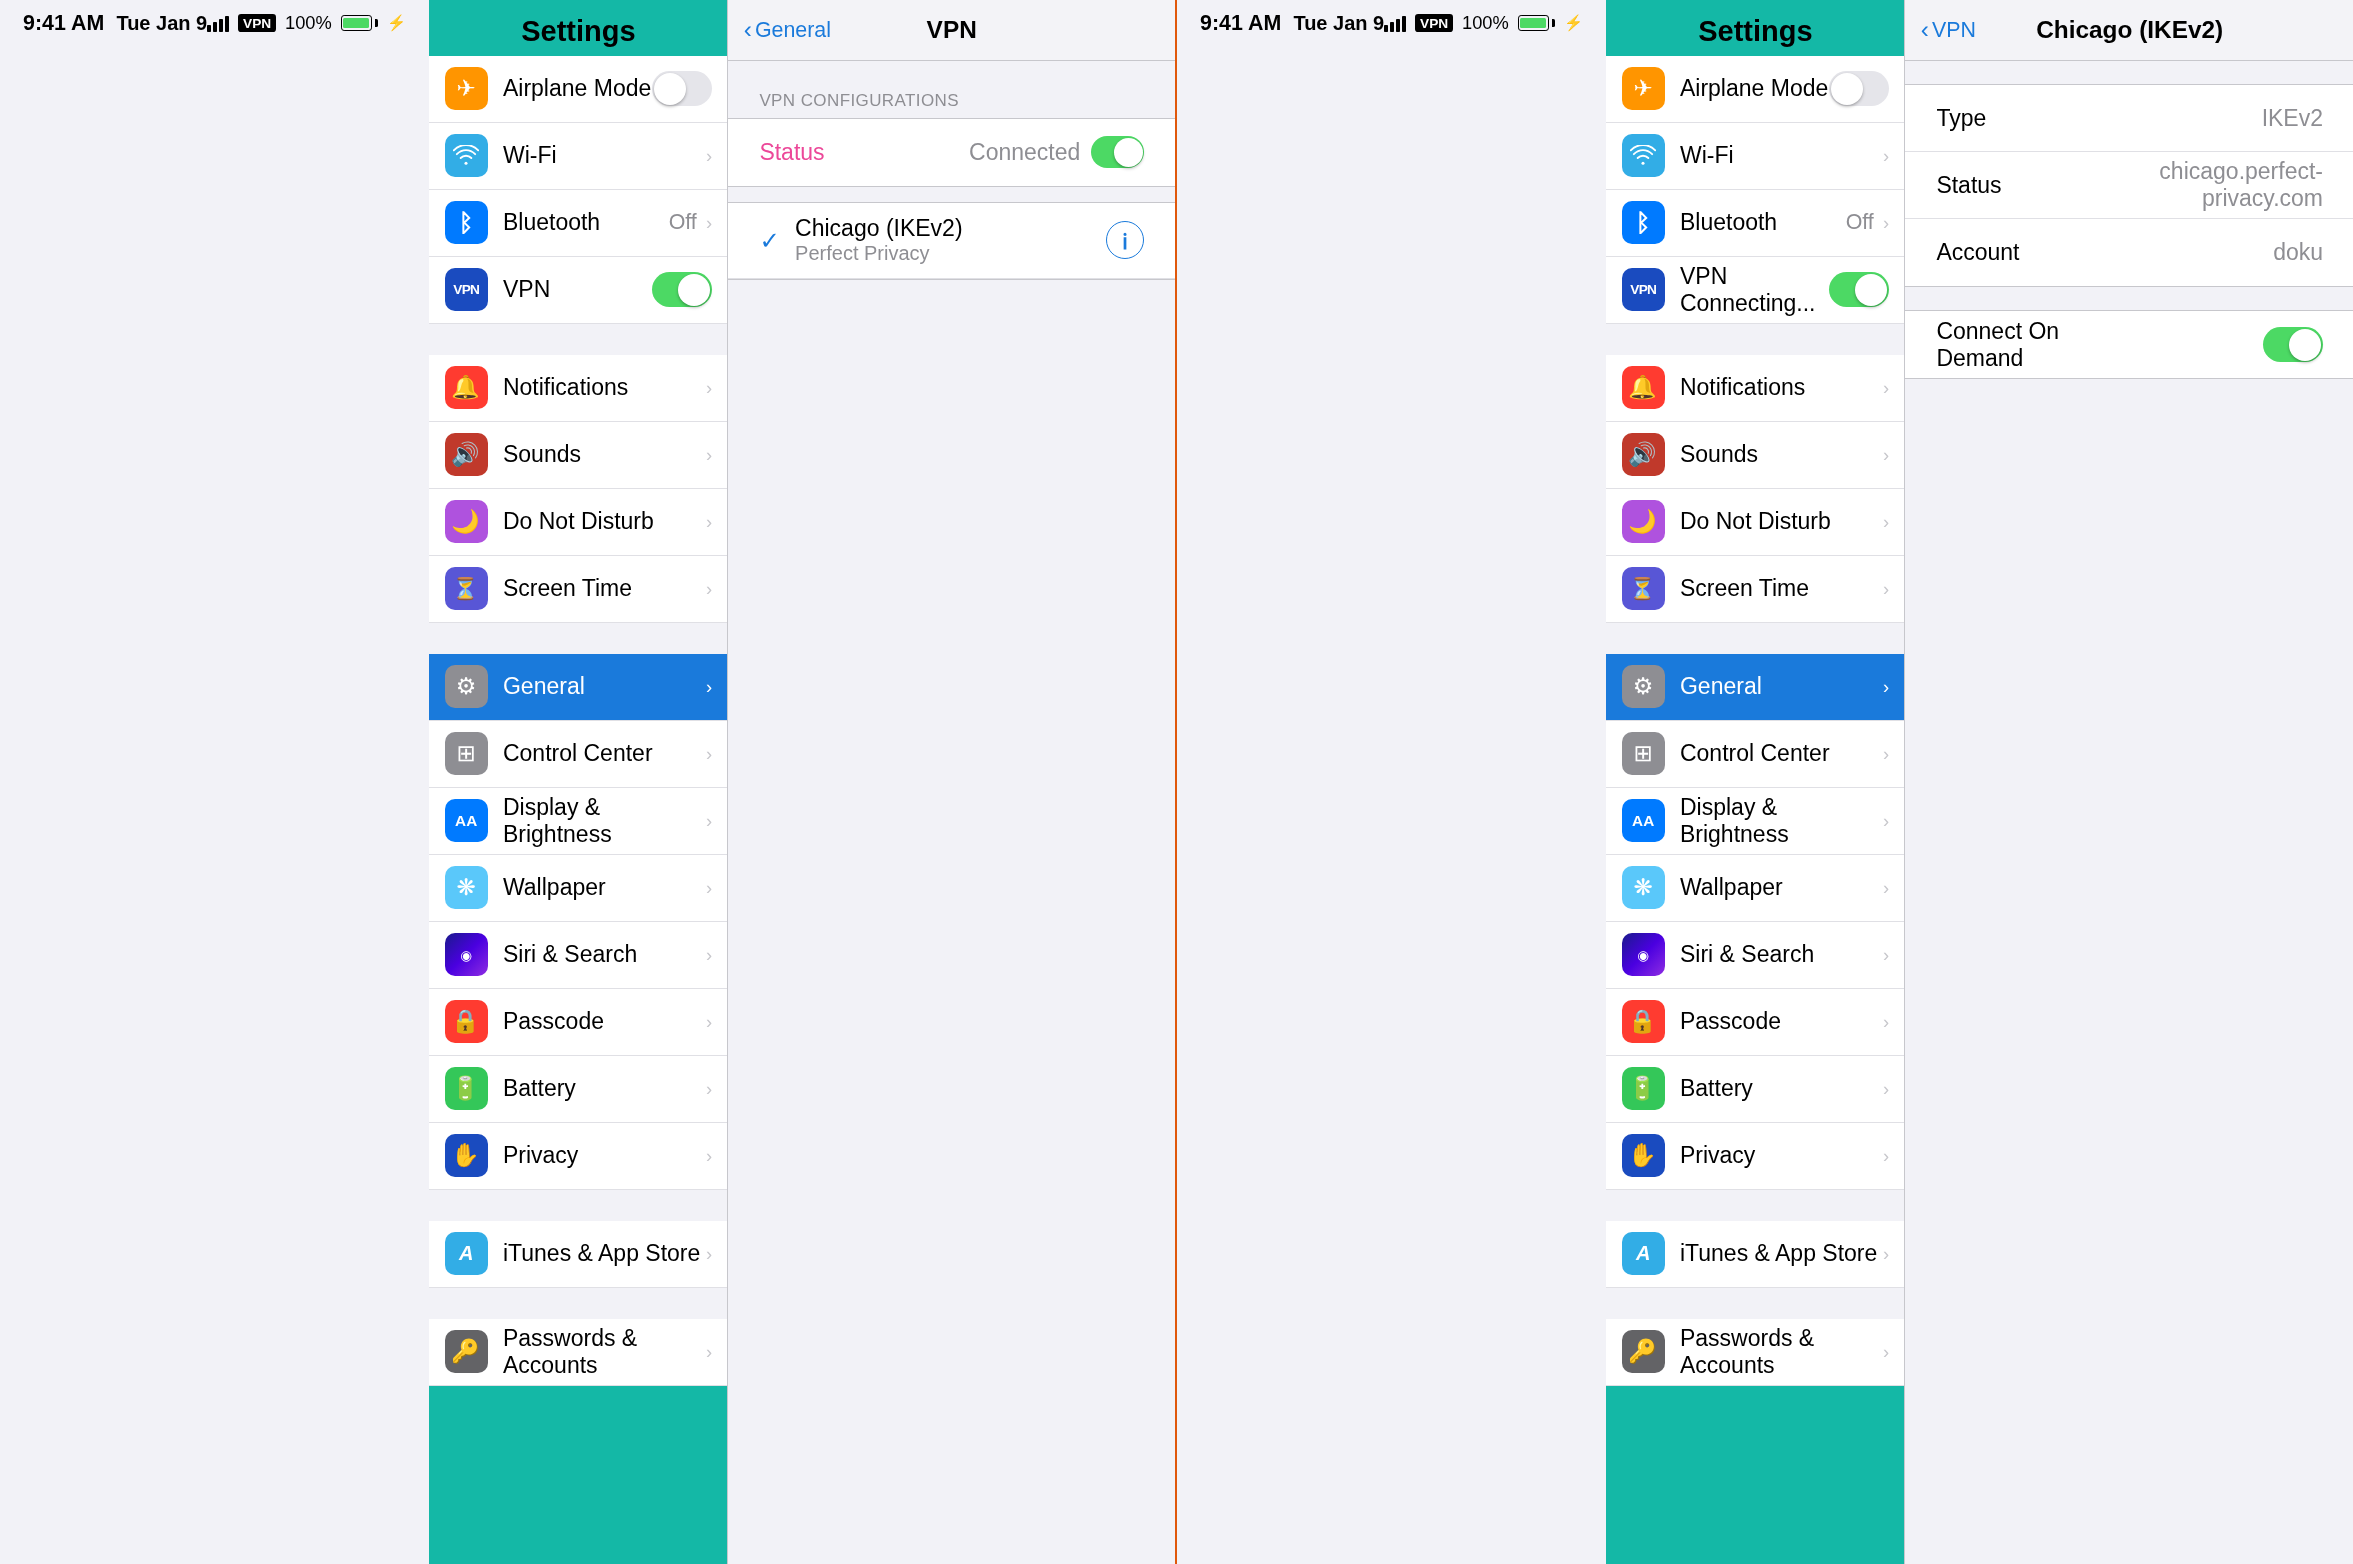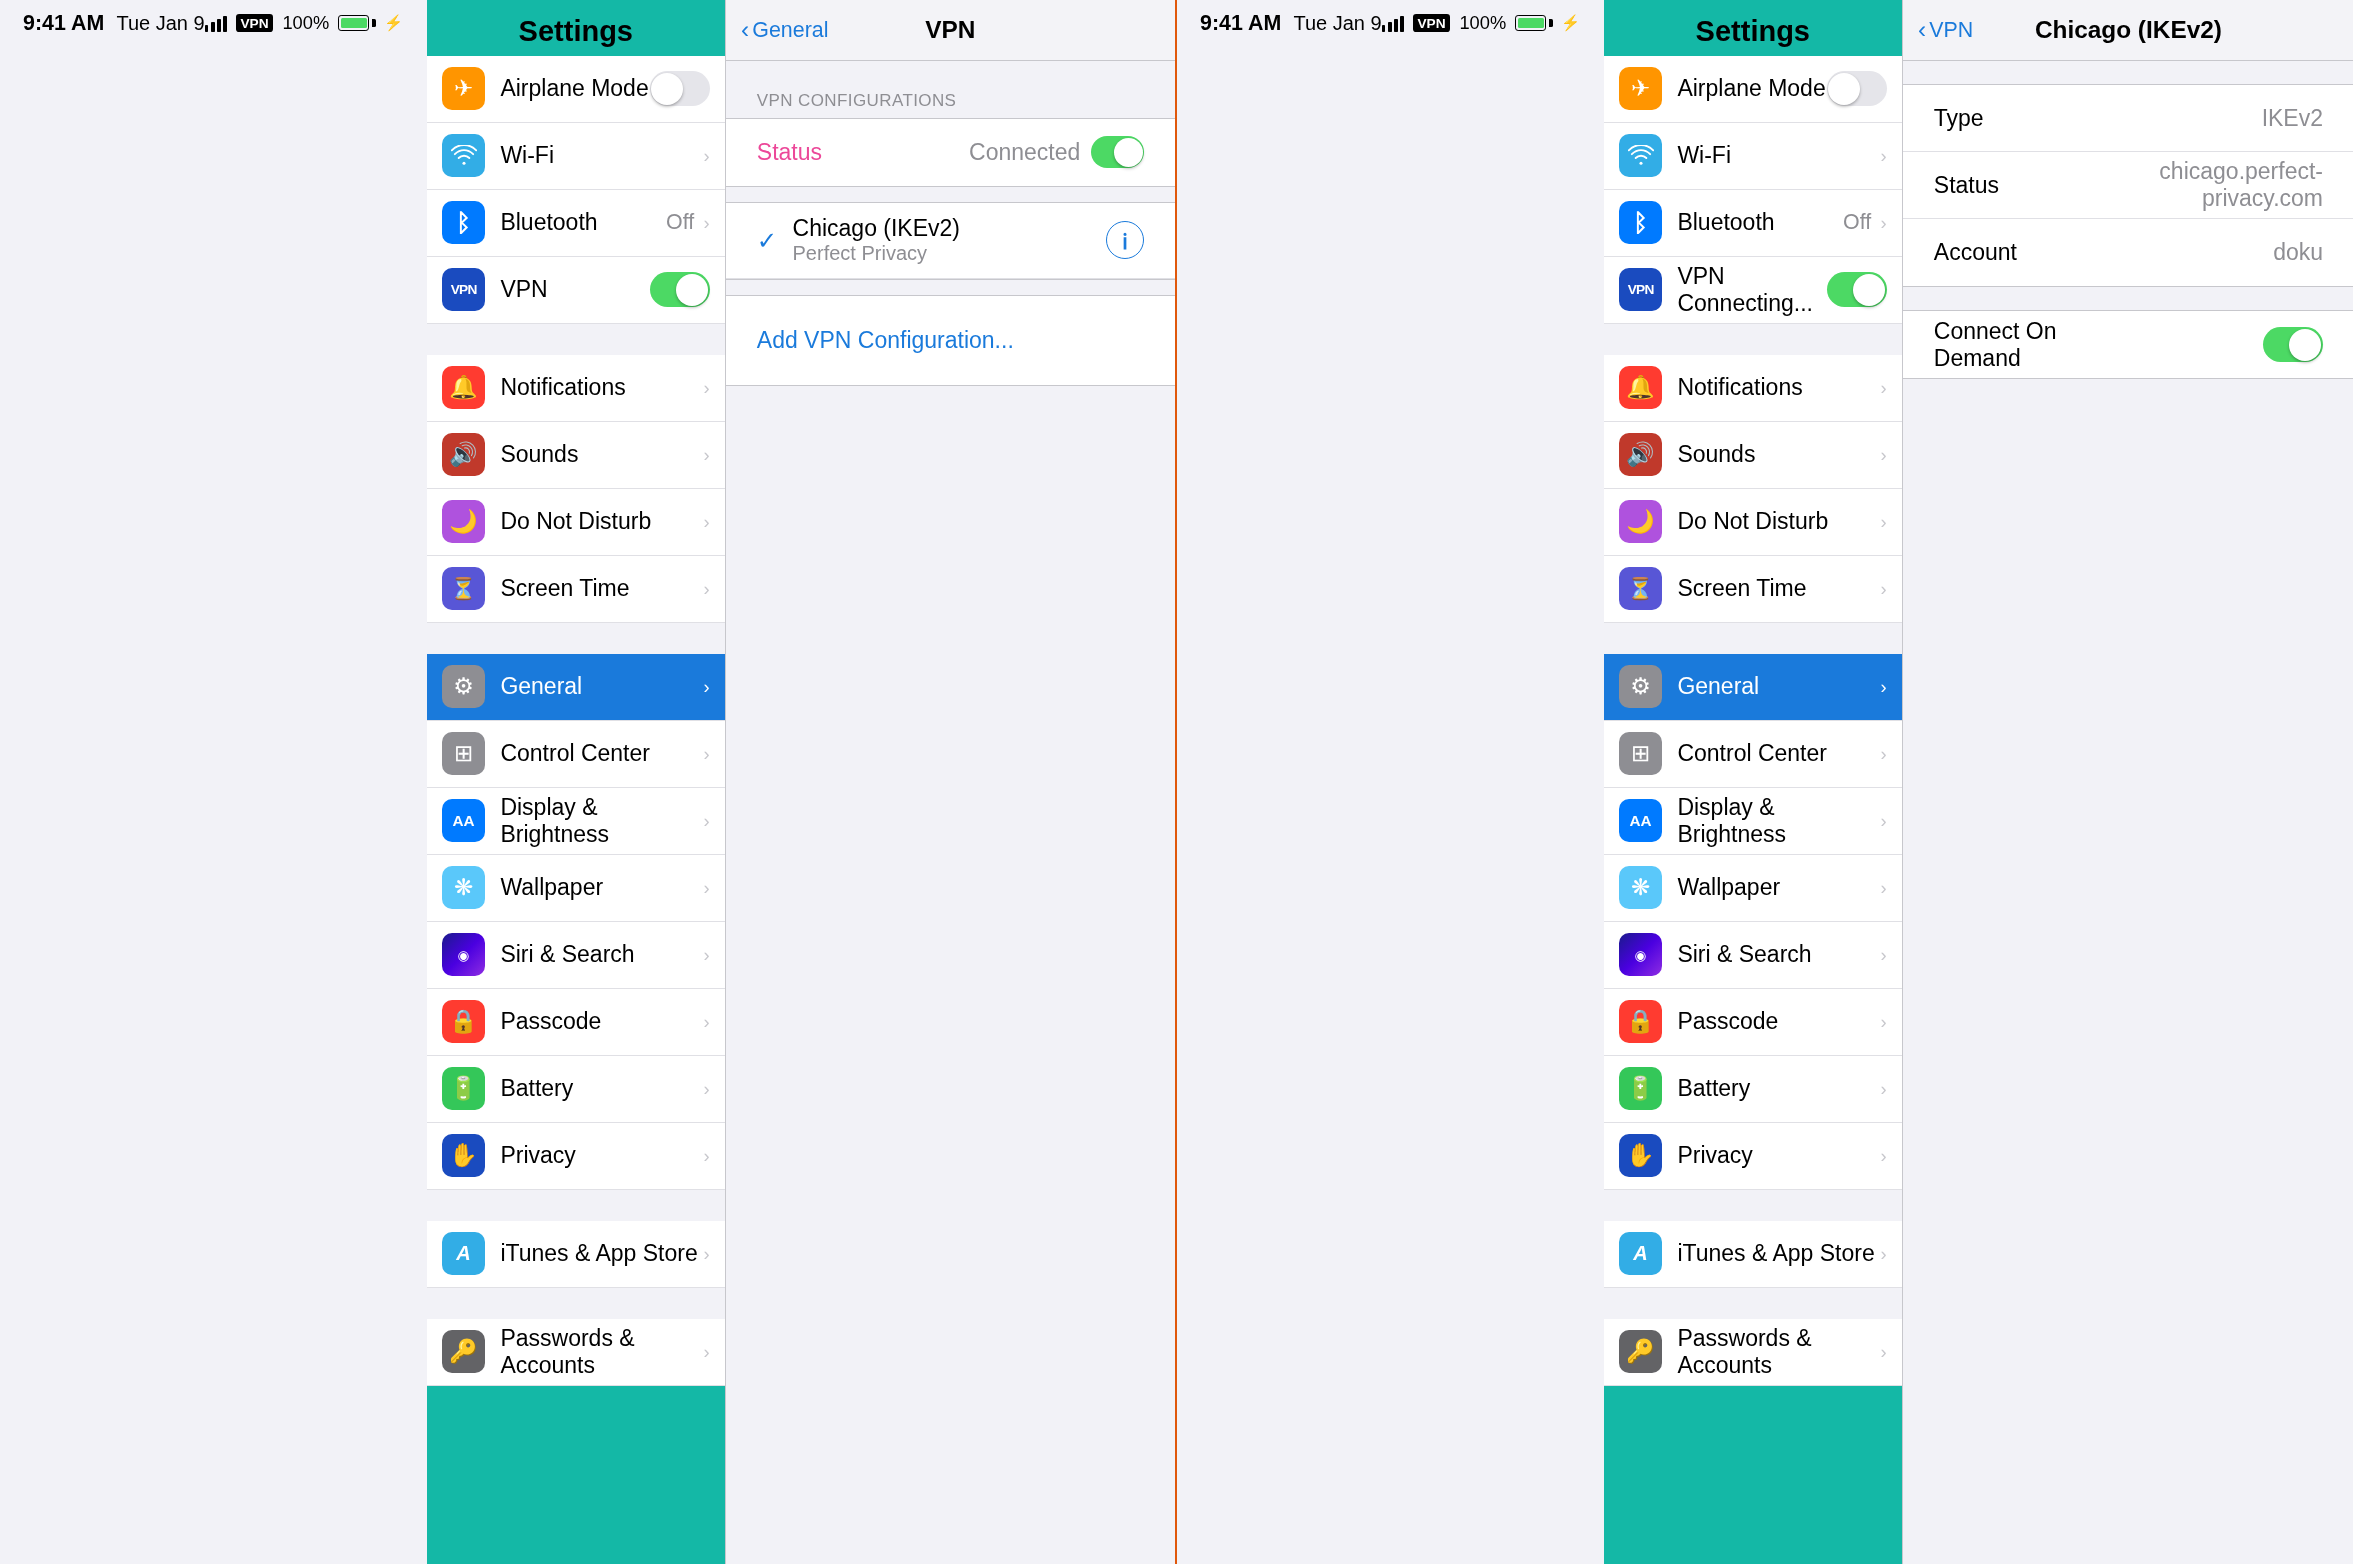--- a/index.html
+++ b/index.html
@@ -39,21 +39,21 @@
       display: flex;
       align-items: center;
       justify-content: space-between;
       padding: 0 23px;
       font-size: 20px;
       font-weight: 600;
       color: #000;
       flex-shrink: 0;
     }
     .status-bar-time { font-weight: 700; font-size: 21.4px; }
-    .status-bar-date { font-weight: 400; font-size: 20px; }
+    .status-bar-date { font-weight: 700; font-size: 20px; }
     .status-bar-right {
       display: flex;
       align-items: center;
       gap: 9.2px;
       font-size: 18.3px;
       font-weight: 500;
     }
     .signal-bars {
       display: flex;
       align-items: flex-end;
@@ -577,21 +577,20 @@
             <div class="vpn-config-item">
               <span class="vpn-check">✓</span>
               <div class="vpn-config-info">
                 <div class="vpn-config-name">Chicago (IKEv2)</div>
                 <div class="vpn-config-sub">Perfect Privacy</div>
               </div>
               <div class="vpn-info-btn">ℹ</div>
             </div>
           </div>
 
-          <div class="add-vpn-link">Add VPN Configuration...</div>
         </div>
       </div>
     </div>
   </div>
 
   <div class="ipad-panel" style="border-right:none;">
 
     <div class="status-bar">
       <div style="display:flex;align-items:center;gap:12.2px;">
         <span class="status-bar-time">9:41 AM</span>

